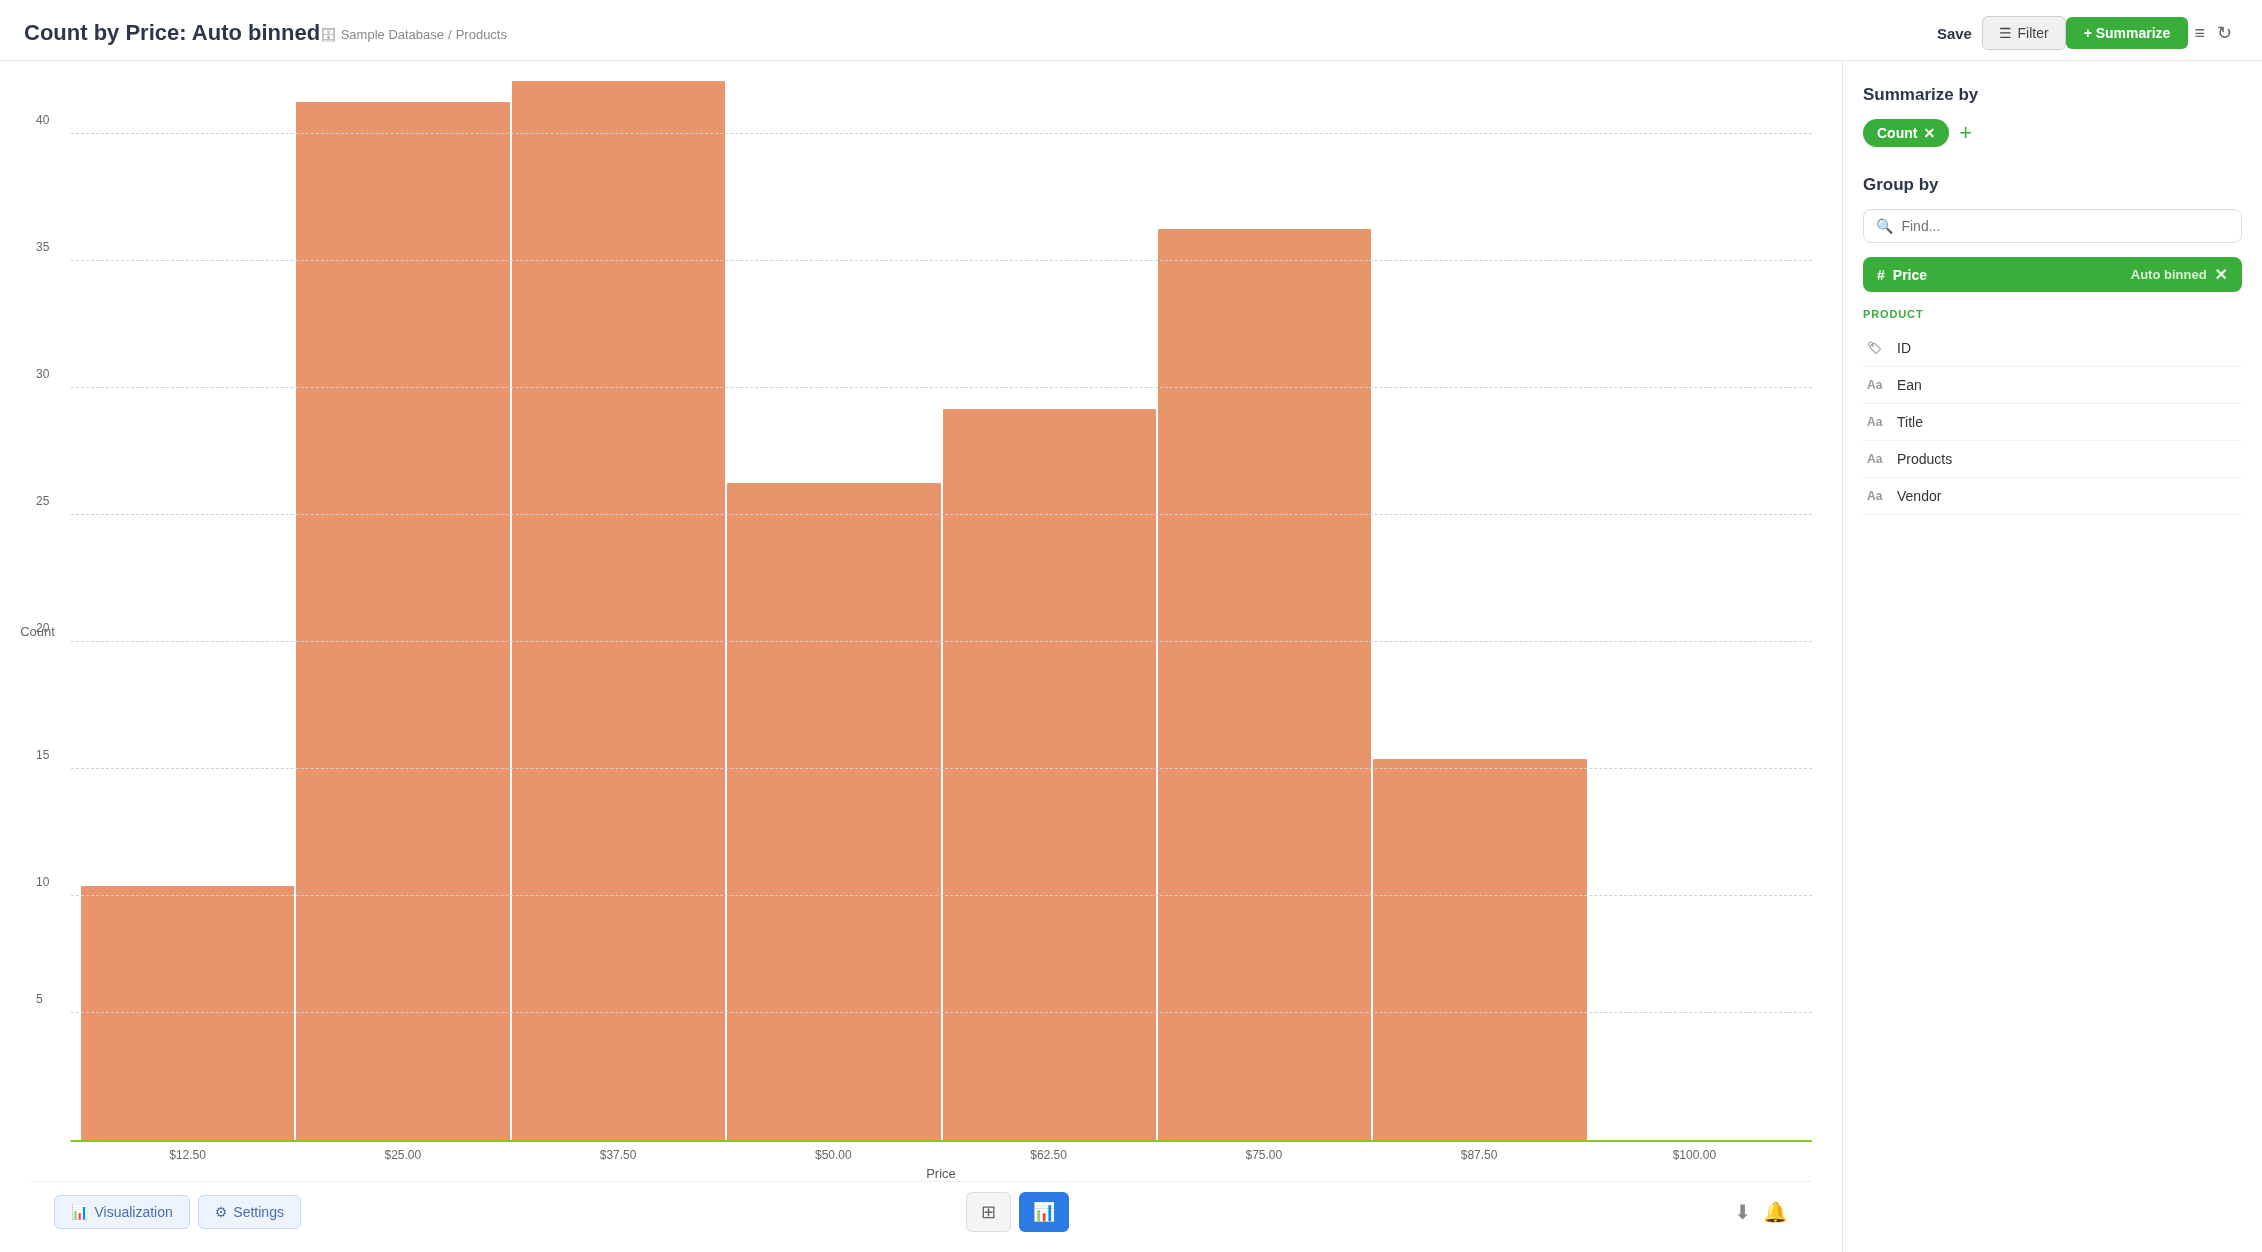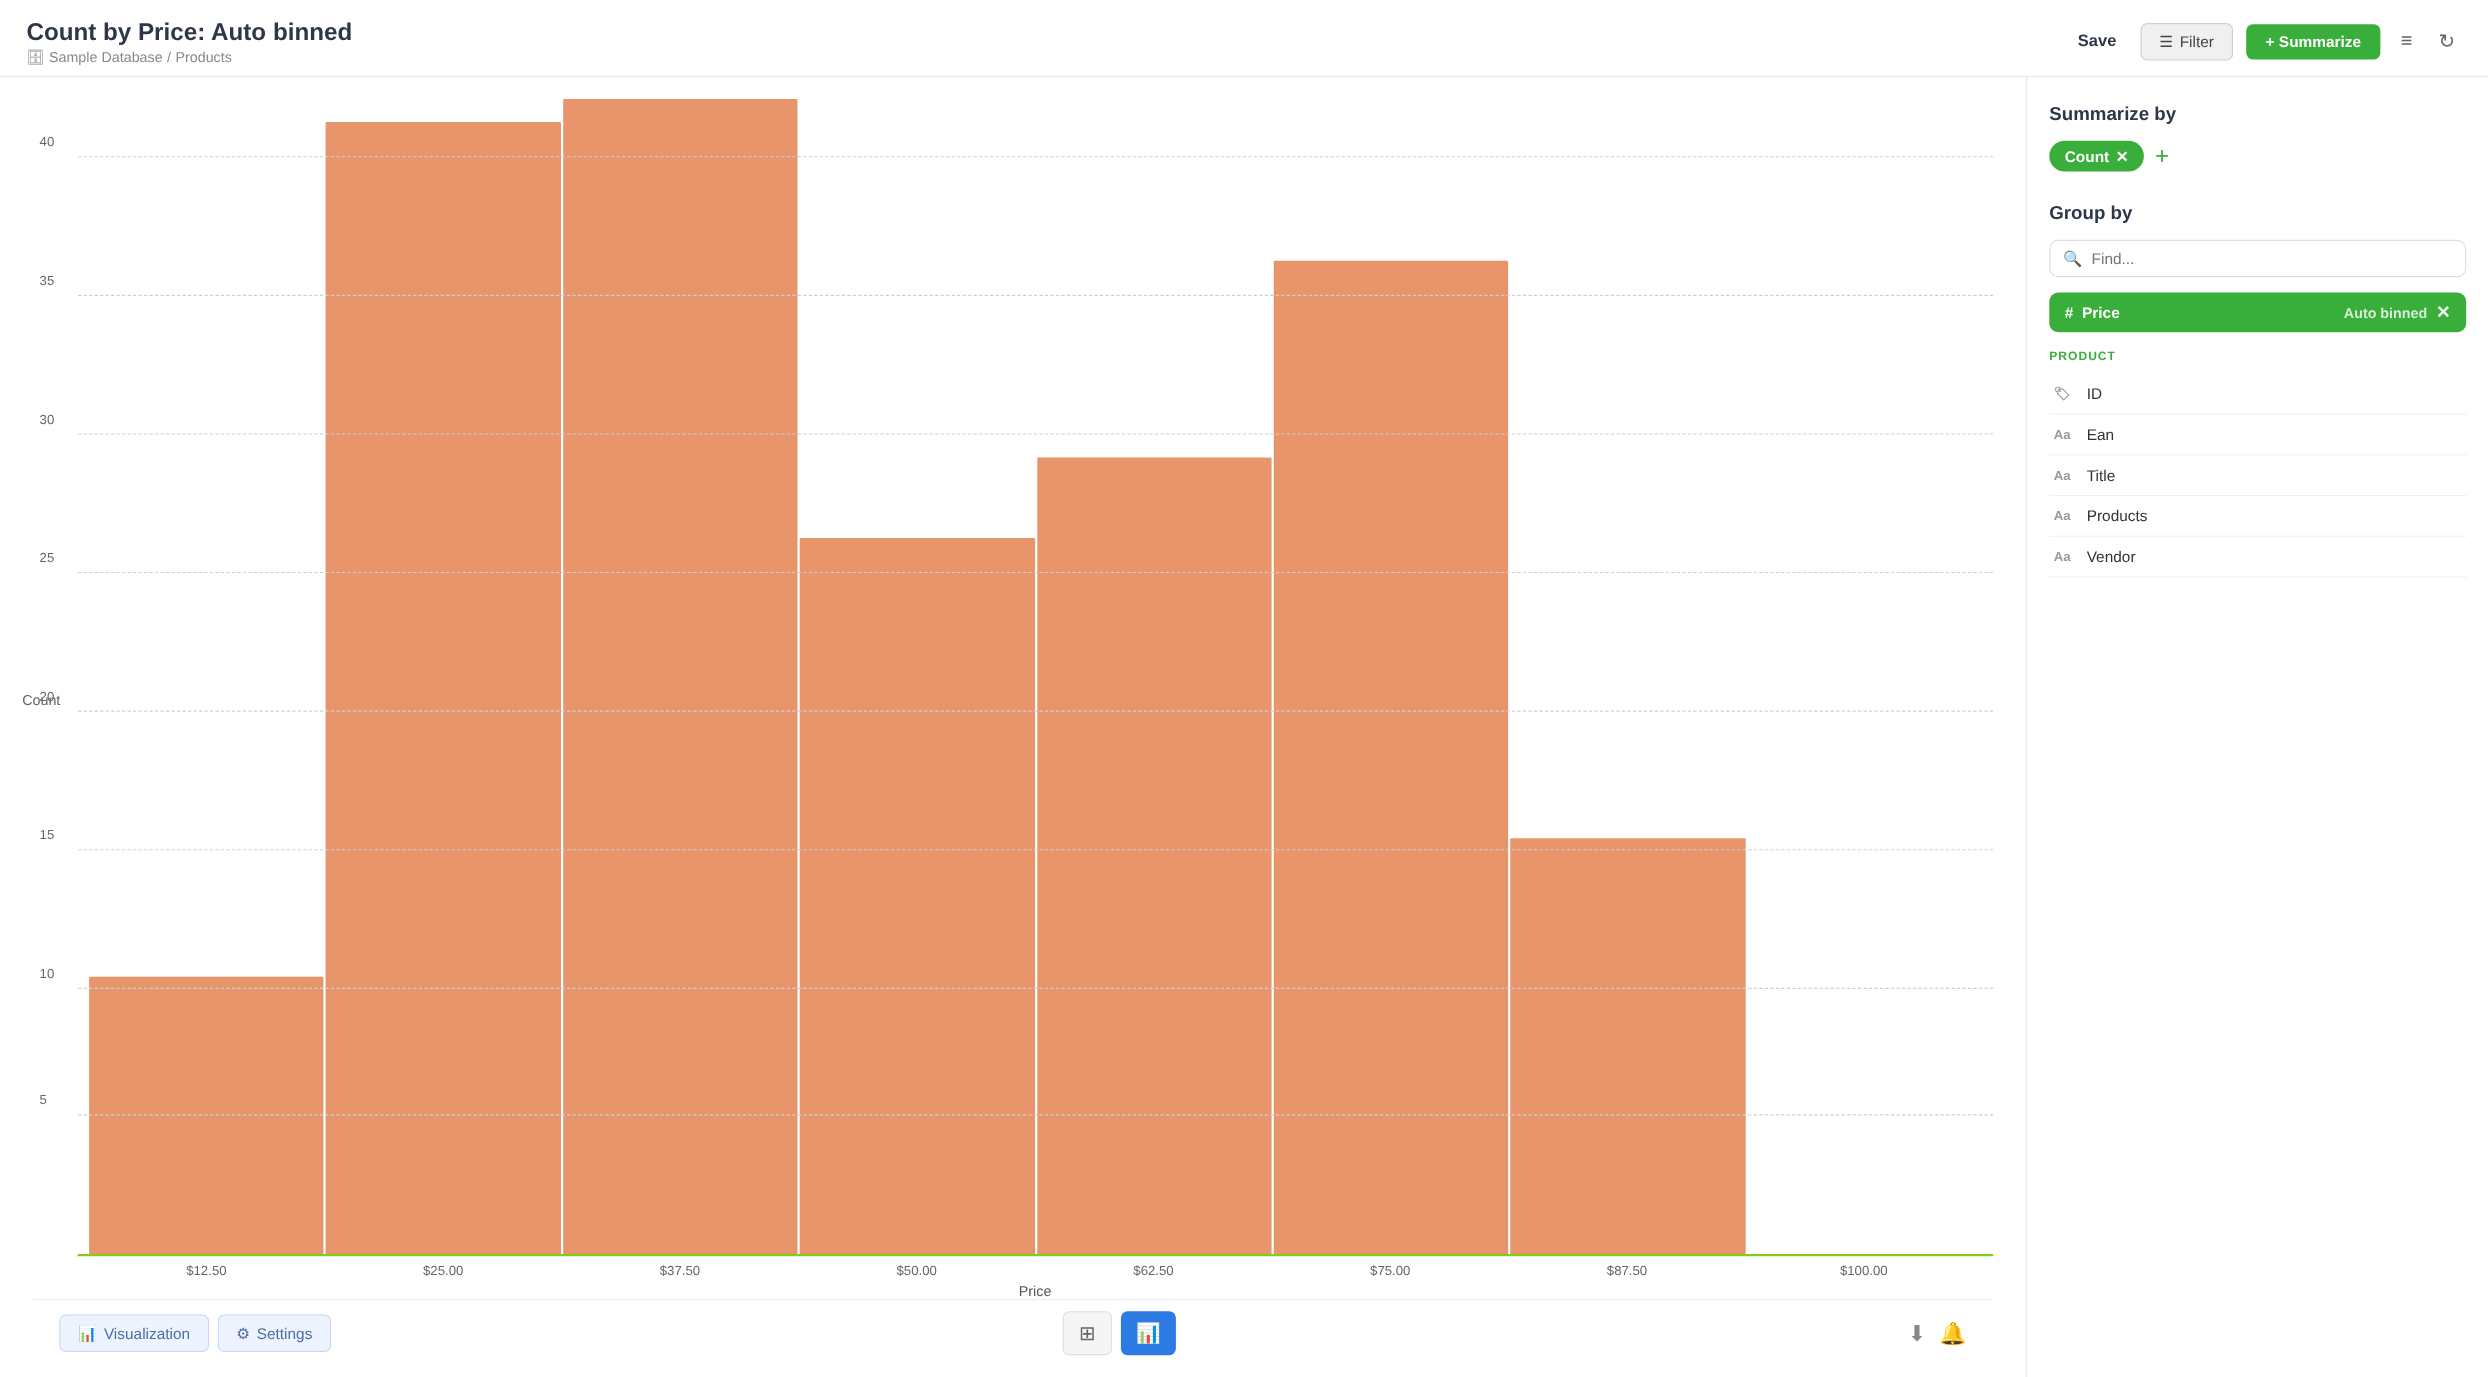--- a/index.html
+++ b/index.html
@@ -2,24 +2,24 @@
 <html><head>
   <meta charset="utf-8">
   <style>
     * { box-sizing: border-box; margin: 0; padding: 0; }
     body { font-family: -apple-system, BlinkMacSystemFont, 'Segoe UI', sans-serif; background: #fff; color: #333; overflow: hidden; }
 
     .app-container { display: flex; flex-direction: column; height: 100vh; width: 100vw; }
 
     
     .header { display: flex; align-items: center; justify-content: space-between; padding: 16px 24px 10px; border-bottom: 1px solid #e8e8e8; }
-    .header-left { display: flex; flex-direction: column; }
+    .header-left { display: flex; }
     .header-title { font-size: 22px; font-weight: 700; color: #2d3748; }
     .header-breadcrumb { font-size: 13px; color: #888; margin-top: 2px; display: flex; align-items: center; gap: 4px; }
-    .header-actions { display: flex; align-items: center; gap: 12px; }
+    .header-actions { display: flex; align-items: center; }
     .btn-save { background: none; border: none; color: #2d3748; font-size: 15px; font-weight: 600; cursor: pointer; padding: 6px 10px; }
     .btn-filter { background: #f0f0f0; border: 1px solid #d0d0d0; border-radius: 6px; padding: 8px 16px; font-size: 14px; font-weight: 500; cursor: pointer; display: flex; align-items: center; gap: 6px; color: #444; }
     .btn-summarize { background: #3aae3a; border: none; border-radius: 6px; padding: 8px 18px; font-size: 14px; font-weight: 600; cursor: pointer; display: flex; align-items: center; gap: 6px; color: #fff; }
     .btn-icon { background: none; border: none; cursor: pointer; padding: 6px; color: #666; font-size: 18px; }
 
     
     .main-content { display: flex; flex: 1; overflow: hidden; }
 
     
     .chart-area { flex: 1; display: flex; flex-direction: column; padding: 20px 30px 10px; position: relative; }

